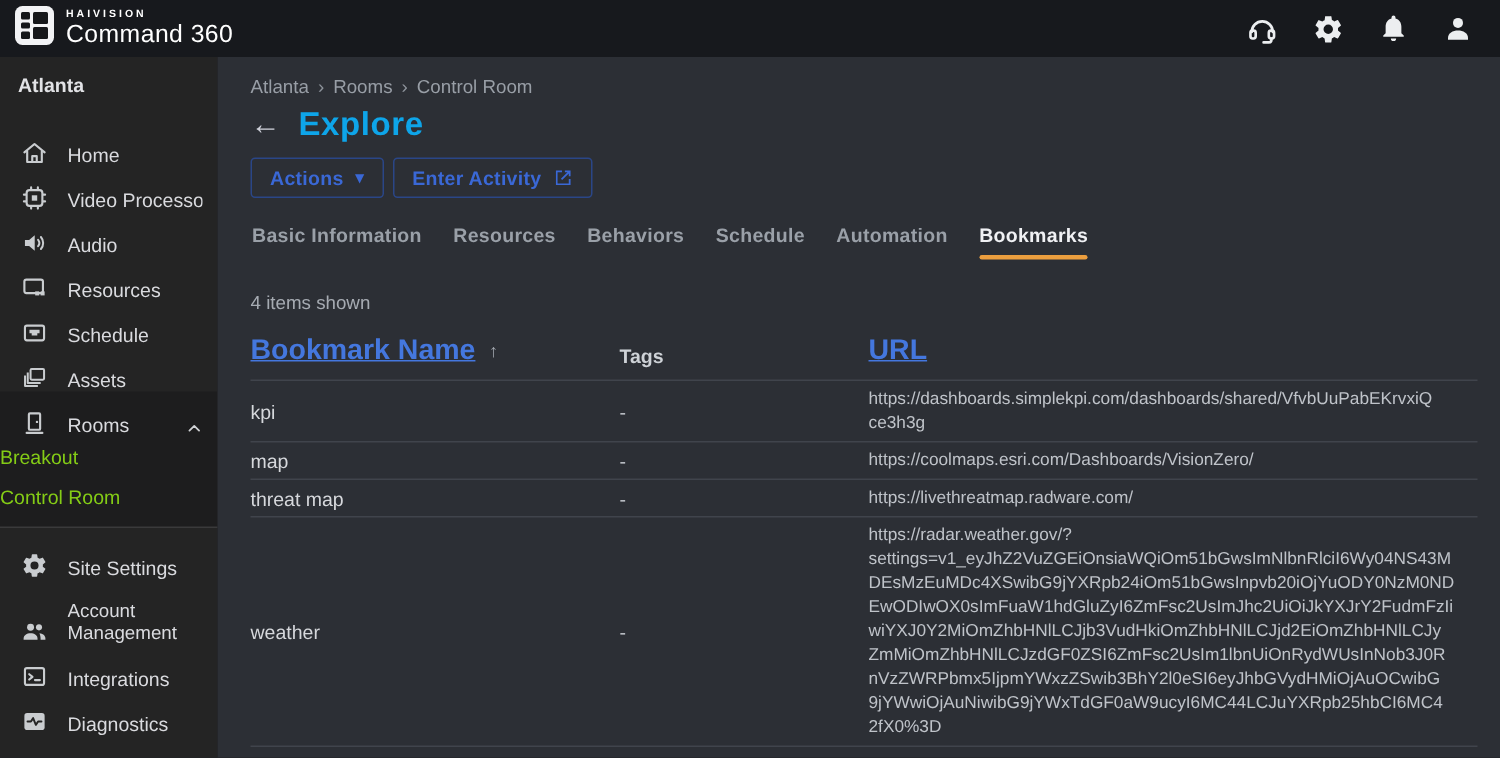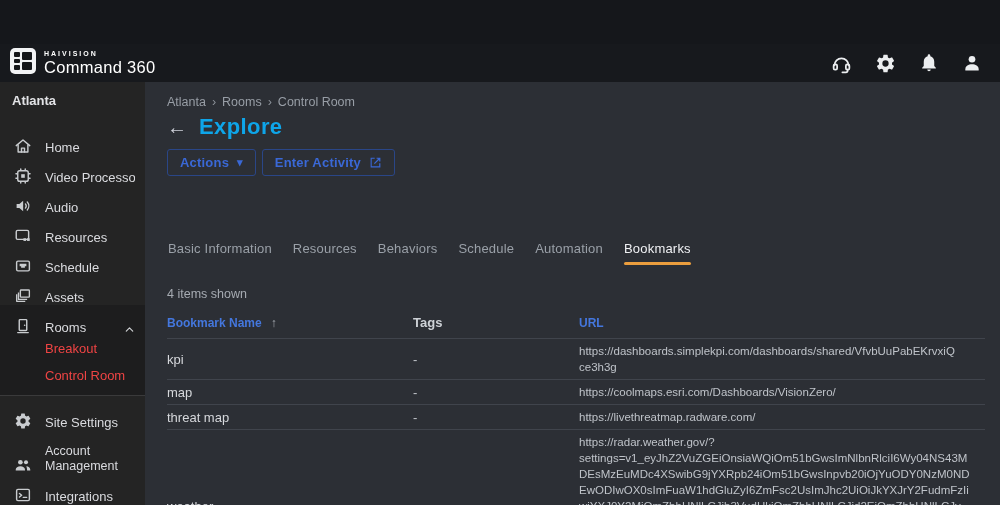--- a/index.html
+++ b/index.html
@@ -14,21 +14,20 @@
     --topbar:#17191d; --sidebar:#242424; --sidebar-dark:#1d1d1e; --content:#2c2f35;
     --line:#40444c; --sline:#3a3a3b; --muted:#9aa0a8; --text:#d6d8dc; --white:#f0f1f4;
     --blue:#4477de; --btnblue:#3a68d6; --btnborder:#2a4687; --orange:#eb9e3e; --icon:#c9cccf;
   }
 
   
   .topbar{
     height:38px; background:var(--topbar);
     display:flex; align-items:center; justify-content:space-between;
     padding:0 18px 0 10px;
-    margin-top:44px;
   }
   .brand{ display:flex; align-items:center; gap:8px; }
   .brand-text{ display:flex; flex-direction:column; line-height:1; }
   .brand-small{ font-size:7px; font-weight:700; letter-spacing:2px; color:#ffffff; margin-bottom:2px; }
   .brand-large{ font-size:16.5px; color:#ffffff; letter-spacing:0.3px; }
   .topbar-icons{ display:flex; align-items:center; gap:23px; }
   .topbar-icons svg{ display:block; color:#eceef0; cursor:pointer; }
 
   
   .app{ display:flex; height:482px; }
@@ -45,21 +44,21 @@
   .nav-item .ic{ width:18px; height:18px; flex:none; color:var(--icon); display:flex; align-items:center; justify-content:center; }
   .nav-item .ic svg{ display:block; }
   .nav-label{ overflow:hidden; }
   .nav-label.wrap{ white-space:normal; line-height:1.2; font-size:12.5px; }
   .rooms-group{ background:var(--sidebar-dark); border-bottom:1px solid var(--sline); padding-bottom:6px; margin-bottom:4px; }
   .rooms-group .nav-item.parent{ justify-content:flex-start; }
   .rooms-group .spacer{ flex:1; }
   .chevron{ color:#cfd1d4; display:flex; }
   .sub-item{
     height:27px; display:flex; align-items:center;
-    padding-left:45px; font-size:13px; color:#ef4444; cursor:pointer;
+    font-size:13px; color:#84cc16; cursor:pointer;
   }
   .tall{ height:44px; }
 
   
   .main{ flex:1; background:var(--content); padding:0 15px 0 22px; overflow:hidden; }
   .breadcrumb{ margin-top:13px; font-size:12.5px; color:#989ea6; display:flex; gap:6px; align-items:center; }
   .crumb{ cursor:pointer; }
   .crumb-sep{ color:#8d939b; }
   .title-row{ margin-top:5px; display:flex; align-items:center; gap:12px; }
   .back-arrow{ font-size:20px; color:#cfd1da; cursor:pointer; line-height:1; }
@@ -68,30 +67,30 @@
   .btn{
     display:flex; align-items:center; gap:8px;
     background:transparent; border:1px solid var(--btnborder); border-radius:3px;
     color:var(--btnblue); font-family:inherit; font-size:13px; font-weight:700;
     padding:5px 12px; cursor:pointer; letter-spacing:0.2px;
   }
   .btn .caret{ font-size:11px; }
   .btn svg{ display:block; }
 
   .tabs{ margin-top:15px; display:flex; gap:19px; }
-  .tab{ font-size:13px; font-weight:400; color:var(--muted); cursor:pointer; padding:2px 1px 0 1px; letter-spacing:0.2px;margin-top:48px; }
+  .tab{ font-size:13px; font-weight:700; color:var(--muted); cursor:pointer; padding:2px 1px 0 1px; letter-spacing:0.2px; }
   .tab.active{ color:var(--white); }
   .tab.active::after{ content:""; display:block; height:3px; background:var(--orange); border-radius:3px; margin-top:6px; }
 
   .items-shown{ margin-top:22px; font-size:12.5px; color:#a6abb2; }
 
   .table{ margin-top:14px; }
   .tr{ display:grid; grid-template-columns:246px 166px 1fr; align-items:center; }
   .thead{ padding-bottom:8px; border-bottom:1px solid var(--line); align-items:end; }
-  .th-link{ font-size:12px; font-weight:700; color:var(--blue); cursor:pointer; }
+  .th-link{ font-size:19px; font-weight:700; color:var(--blue); text-decoration:underline; cursor:pointer; }
   .th-plain{ font-size:13px; font-weight:700; color:#ced2d7; }
   .sort{ color:#a7acb3; font-size:12px; margin-left:9px; text-decoration:none; display:inline-block; }
   .name-head{ display:flex; align-items:center; }
   .row{ border-bottom:1px solid var(--line); padding:4px 0; min-height:23px; }
   .cell-name{ font-size:13px; color:var(--text); }
   .cell-tags{ font-size:13px; color:#c0c4ca; }
   .cell-url{
     font-size:11.5px; line-height:16px; color:#bfc3c9;
     white-space:pre-wrap; word-break:break-all; cursor:pointer;
   }

